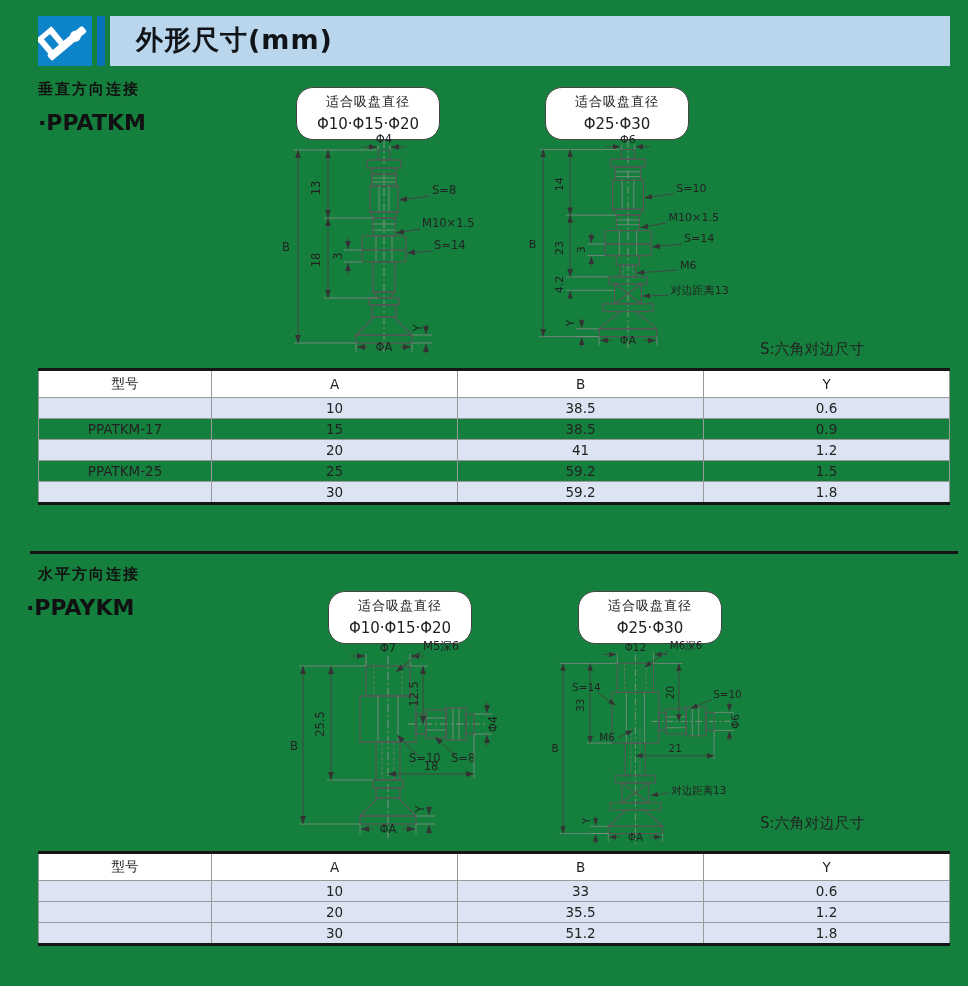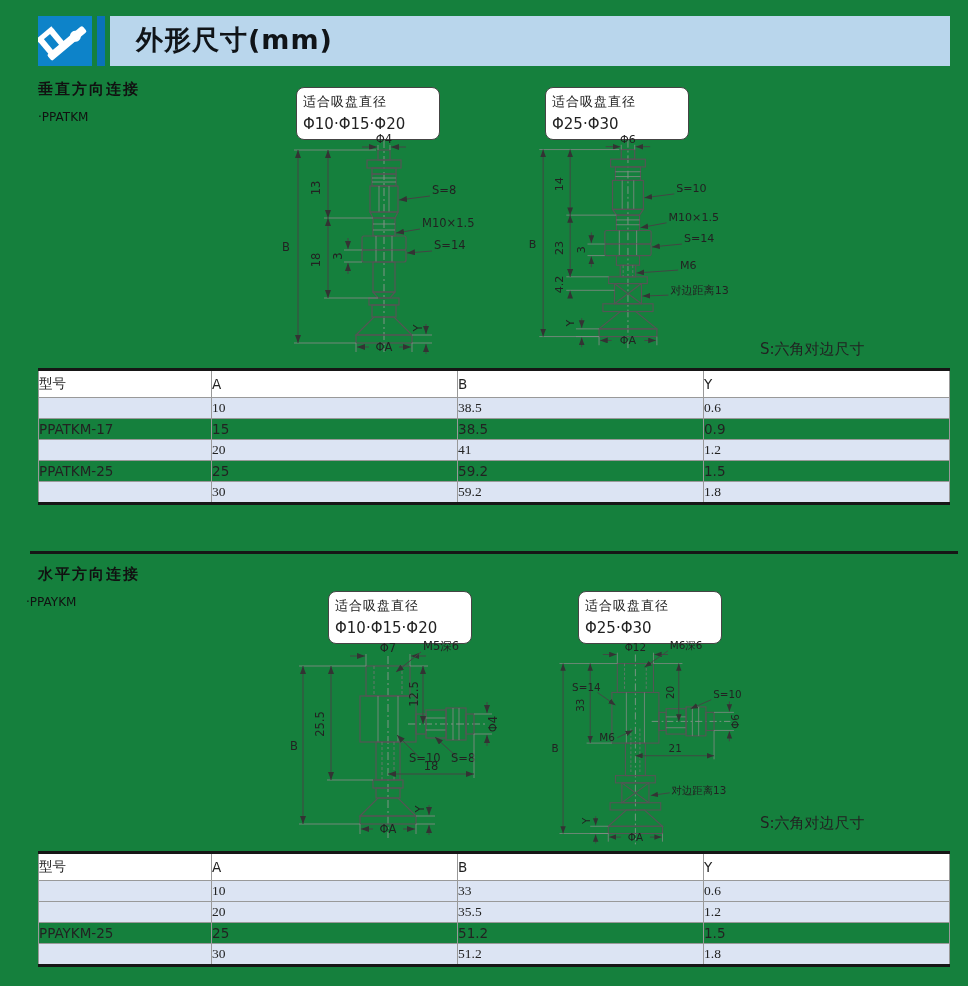--- a/index.html
+++ b/index.html
@@ -5,34 +5,34 @@
   html,body{margin:0;padding:0;background:#fff;}
   .page{position:relative;width:968px;height:986px;background:#15803d;overflow:hidden;
         font-family:"DejaVu Sans","Liberation Sans",sans-serif;color:#1a1a1a;}
   
   .hdr-icon{position:absolute;left:38px;top:16px;width:54px;height:50px;background:#0d83c9;}
   .hdr-bar{position:absolute;left:97px;top:16px;width:8px;height:50px;background:#0a72b9;}
   .hdr-banner{position:absolute;left:110px;top:16px;width:840px;height:50px;background:#b9d6ec;}
   .hdr-title{position:absolute;left:136px;top:22px;font-size:27px;font-weight:bold;color:#101418;letter-spacing:1px;}
   
   .sec-h{position:absolute;font-size:15px;font-weight:bold;letter-spacing:2px;color:#111;}
-  .sec-m{position:absolute;font-size:12px;font-weight:normal;color:#111;}
+  .sec-m{position:absolute;font-size:22px;font-weight:bold;color:#111;}
   .note{position:absolute;width:190px;text-align:left;font-size:15px;color:#222;}
   
-  .lbox{position:absolute;width:130px;border:1.5px solid #444;border-radius:8px;
-        padding:5px 6px 6px 6px;background:#fff;}
+  .lbox{position:absolute;width:130px;border:1.5px solid #444;border-radius:17px;
+        text-align:center;padding:5px 6px 6px 6px;background:#fff;}
   .lbox .l1{font-size:13px;color:#222;letter-spacing:1px;}
   .lbox .l2{font-size:15px;color:#222;margin-top:4px;}
   
   .dim-table{position:absolute;left:38px;width:912px;border-collapse:collapse;table-layout:fixed;
              border-top:3px solid #161616;border-bottom:3px solid #161616;font-size:13.5px;color:#222;}
-  .dim-table th,.dim-table td{border:1px solid #999;text-align:left;font-weight:normal;padding:0;}
+  .dim-table th,.dim-table td{border:1px solid #999;text-align:center;font-weight:normal;padding:0;}
   .dim-table th{height:26px;background:#fff;}
   .dim-table td{height:20px;}
-  .dim-table tr.alt td{background:#dce4f3;font-family:Liberation Serif, serif;}
+  .dim-table tr.alt td{background:#dce4f3;}
   .col-model{width:19%;} .col-a{width:27%;} .col-b{width:27%;} .col-y{width:27%;}
   .divider{position:absolute;left:30px;top:551px;width:928px;height:3px;background:#161616;}
   
   .dwg{position:absolute;}
   .dwg text{font-family:"DejaVu Sans","Liberation Sans",sans-serif;font-size:11.5px;fill:#222;}
   .pl{stroke:#555;stroke-width:1.2;fill:none;}
   .hf{stroke:#8a8a8a;stroke-width:0.8;fill:none;}
   .dl{stroke:#444;stroke-width:1;fill:none;}
   .xl{stroke:#8a8a8a;stroke-width:0.8;fill:none;}
   .cl{stroke:#9a9a9a;stroke-width:0.8;fill:none;stroke-dasharray:8 3 2 3;}
@@ -494,26 +494,20 @@
       <td>10</td>
       <td>33</td>
       <td>0.6</td>
     </tr>
     <tr class="alt">
       <td></td>
       <td>20</td>
       <td>35.5</td>
       <td>1.2</td>
     </tr>
-    <tr>
-      <td>PPAYKM-25</td>
-      <td>25</td>
-      <td>51.2</td>
-      <td>1.5</td>
-    </tr>
     <tr class="alt">
       <td></td>
       <td>30</td>
       <td>51.2</td>
       <td>1.8</td>
     </tr>
   </tbody>
     </table>
 
 </div>

